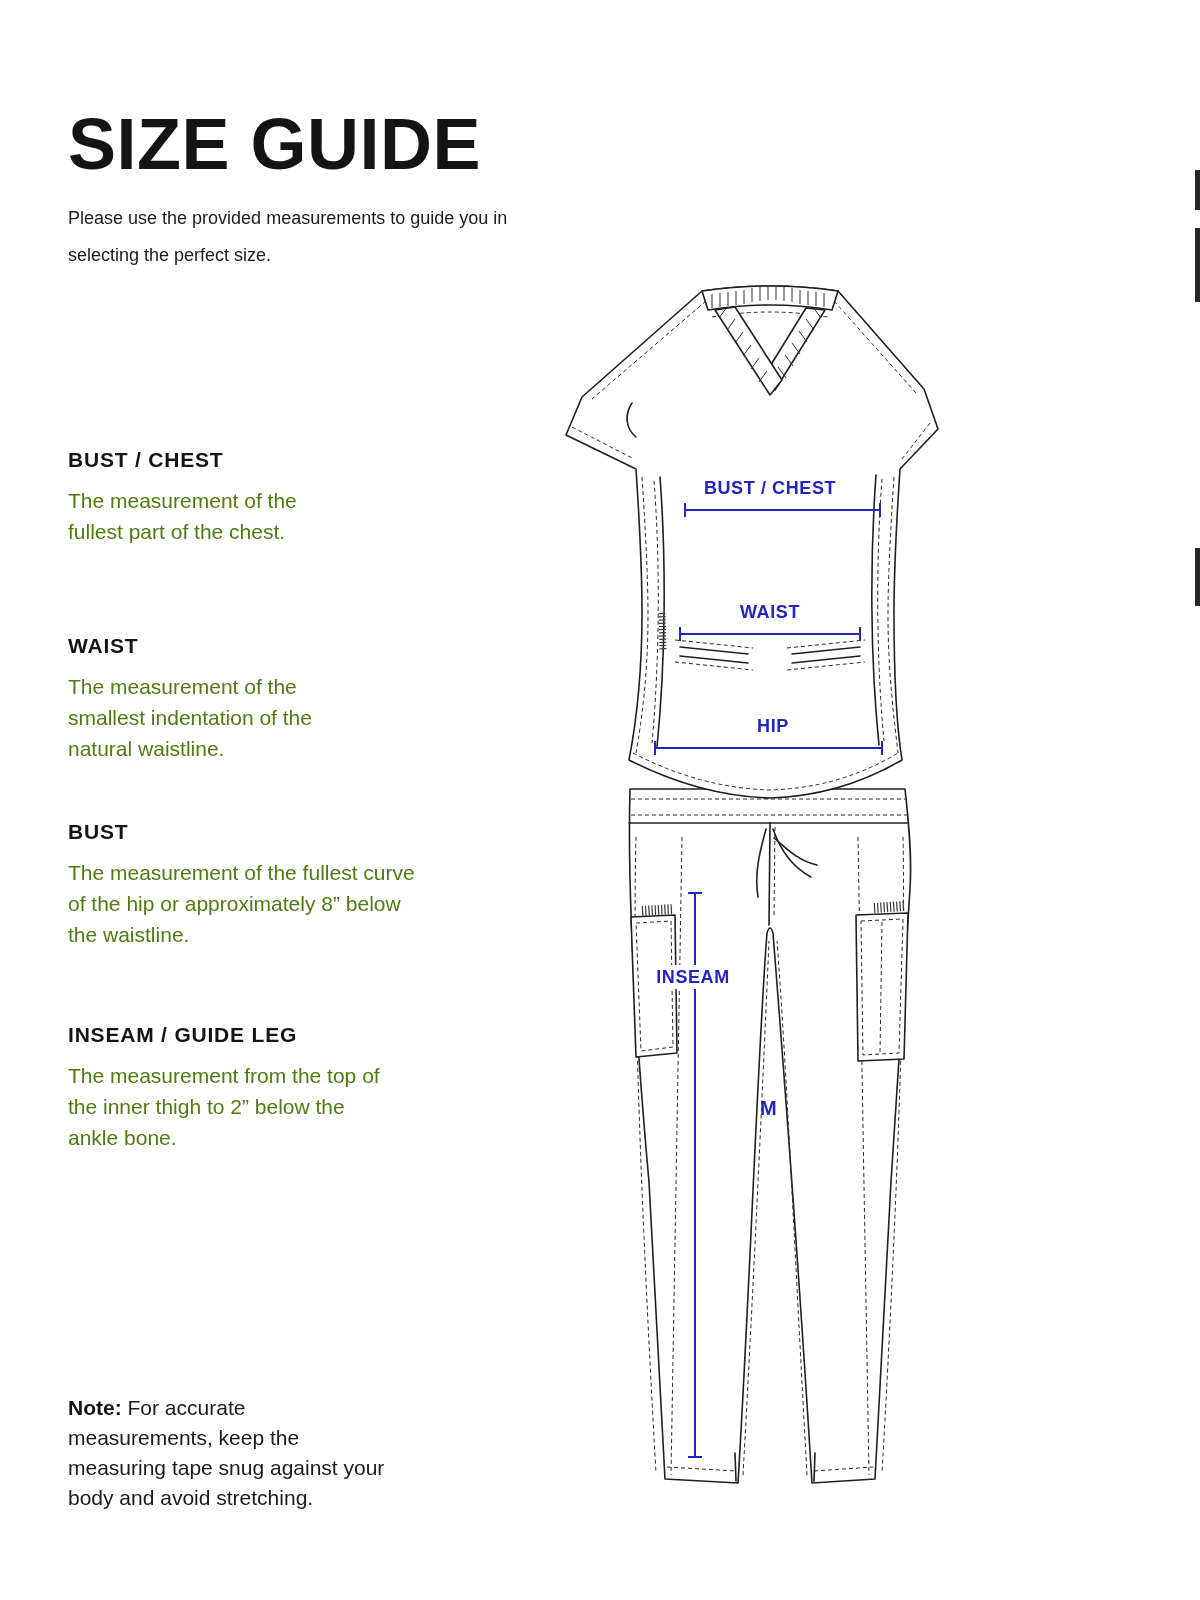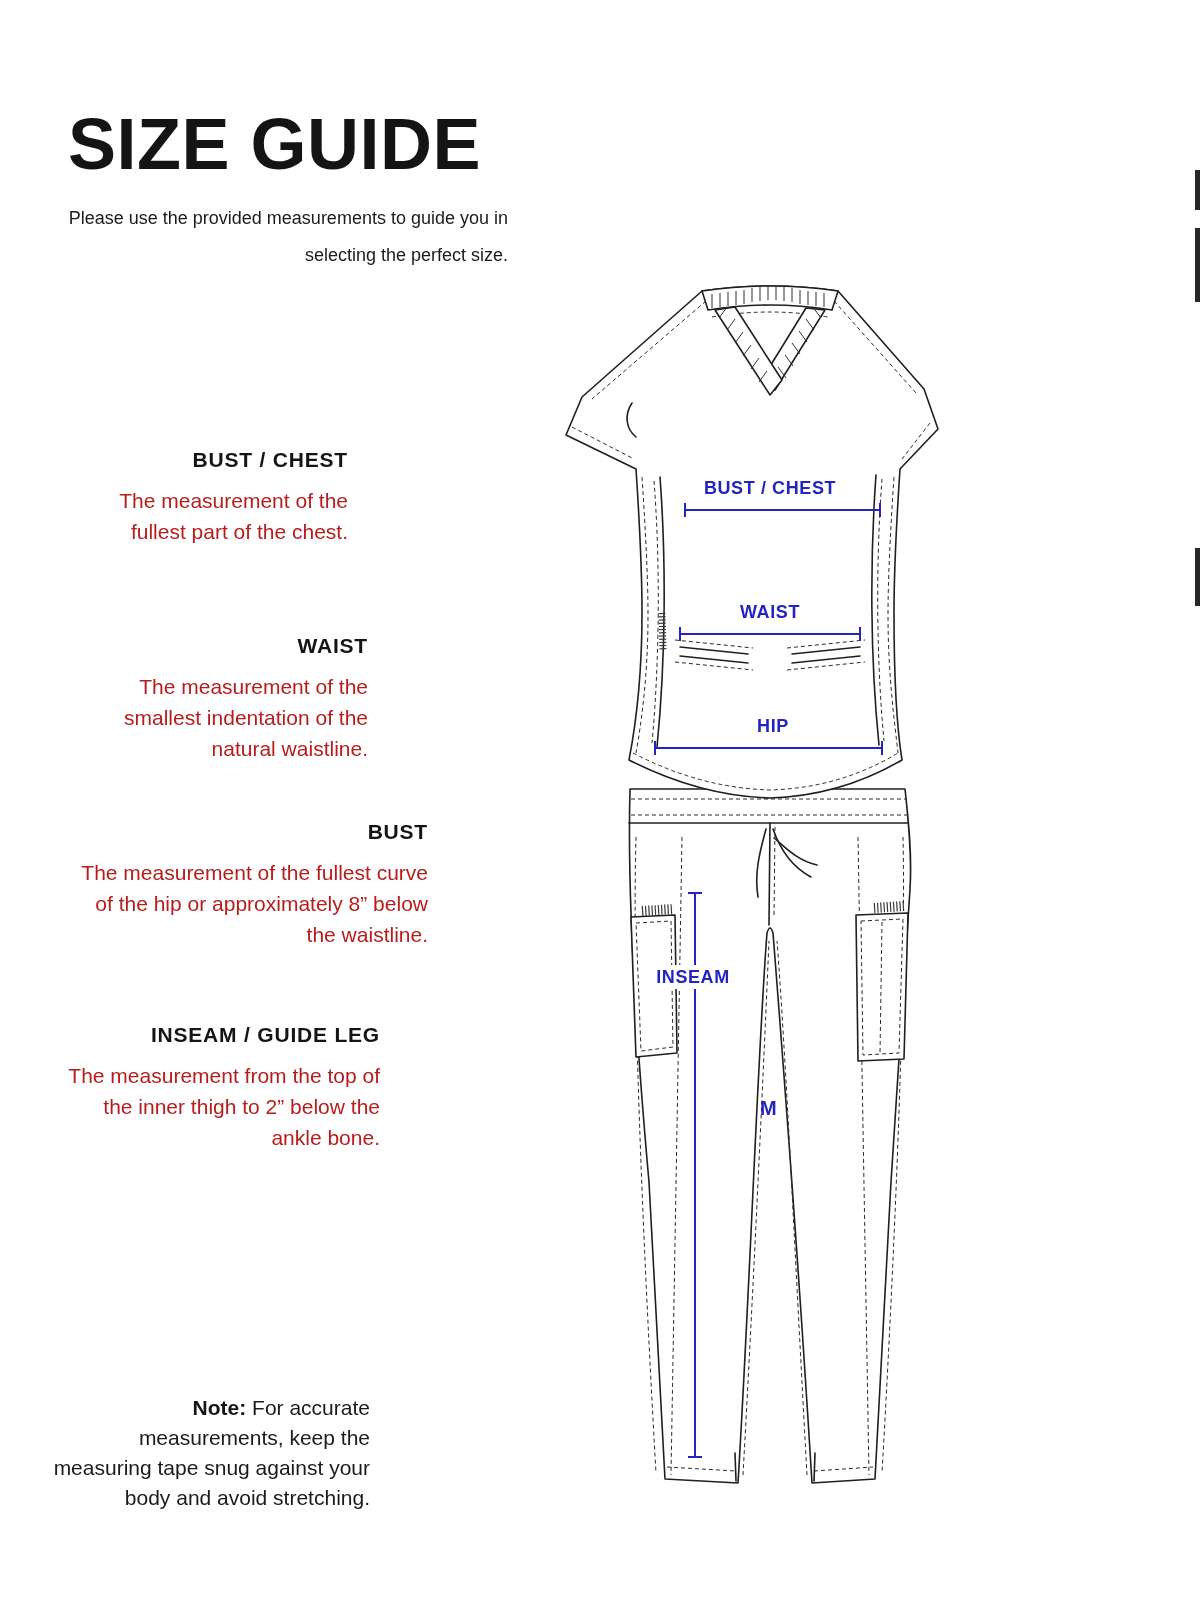--- a/index.html
+++ b/index.html
@@ -1,38 +1,38 @@
 <!DOCTYPE html>
 <html><head>
 <meta charset="utf-8">
 <style>
   html,body{margin:0;padding:0;background:#ffffff;}
   .page{
     position:relative;width:1200px;height:1600px;background:#ffffff;overflow:hidden;
-    font-family:"Liberation Sans",sans-serif;color:#1b1b1d;text-align:right;
+    font-family:"Liberation Sans",sans-serif;color:#1b1b1d;
   }
   .title{
     position:absolute;left:68px;top:60px;font-size:72px;font-weight:700;
     letter-spacing:0.5px;line-height:1;color:#141416;
   }
   .intro{
     position:absolute;left:68px;top:182px;width:440px;
     font-size:18px;line-height:37px;color:#1b1b1d;
   }
   .sec{position:absolute;left:68px;}
   .sec h3{
     margin:0;font-size:21px;font-weight:700;letter-spacing:0.8px;color:#141416;
   }
-  .sec p{margin:13px 0 0 0;font-size:21px;line-height:31px;color:#b91c1c;}
+  .sec p{margin:13px 0 0 0;font-size:21px;line-height:31px;color:#4d7c0f;}
   .sec.s1 p{width:280px;}
   .sec.s2 p{width:300px;}
   .sec.s3 p{width:360px;}
   .sec.s4 p{width:312px;}
   .note{
-    position:absolute;left:52px;top:1372px;width:318px;
+    position:absolute;left:68px;top:1372px;width:318px;
     font-size:21px;line-height:30px;color:#1b1b1d;
   }
   .note strong{font-weight:700;color:#141416;}
   .diagram{position:absolute;left:530px;top:272px;width:440px;height:1260px;overflow:visible;}
   .ln{fill:none;stroke:#1f1f21;stroke-width:1.6;stroke-linecap:round;stroke-linejoin:round;}
   .lnf{fill:#ffffff;stroke:#1f1f21;stroke-width:1.6;stroke-linejoin:round;}
   .dash{fill:none;stroke:#2b2b2d;stroke-width:1;stroke-dasharray:4 3;}
   .tick{fill:none;stroke:#303032;stroke-width:1;}
   .rib{fill:none;stroke:#3a3a3c;stroke-dasharray:1.2 2;}
   .blue{fill:none;stroke:#2324c2;stroke-width:2;}

